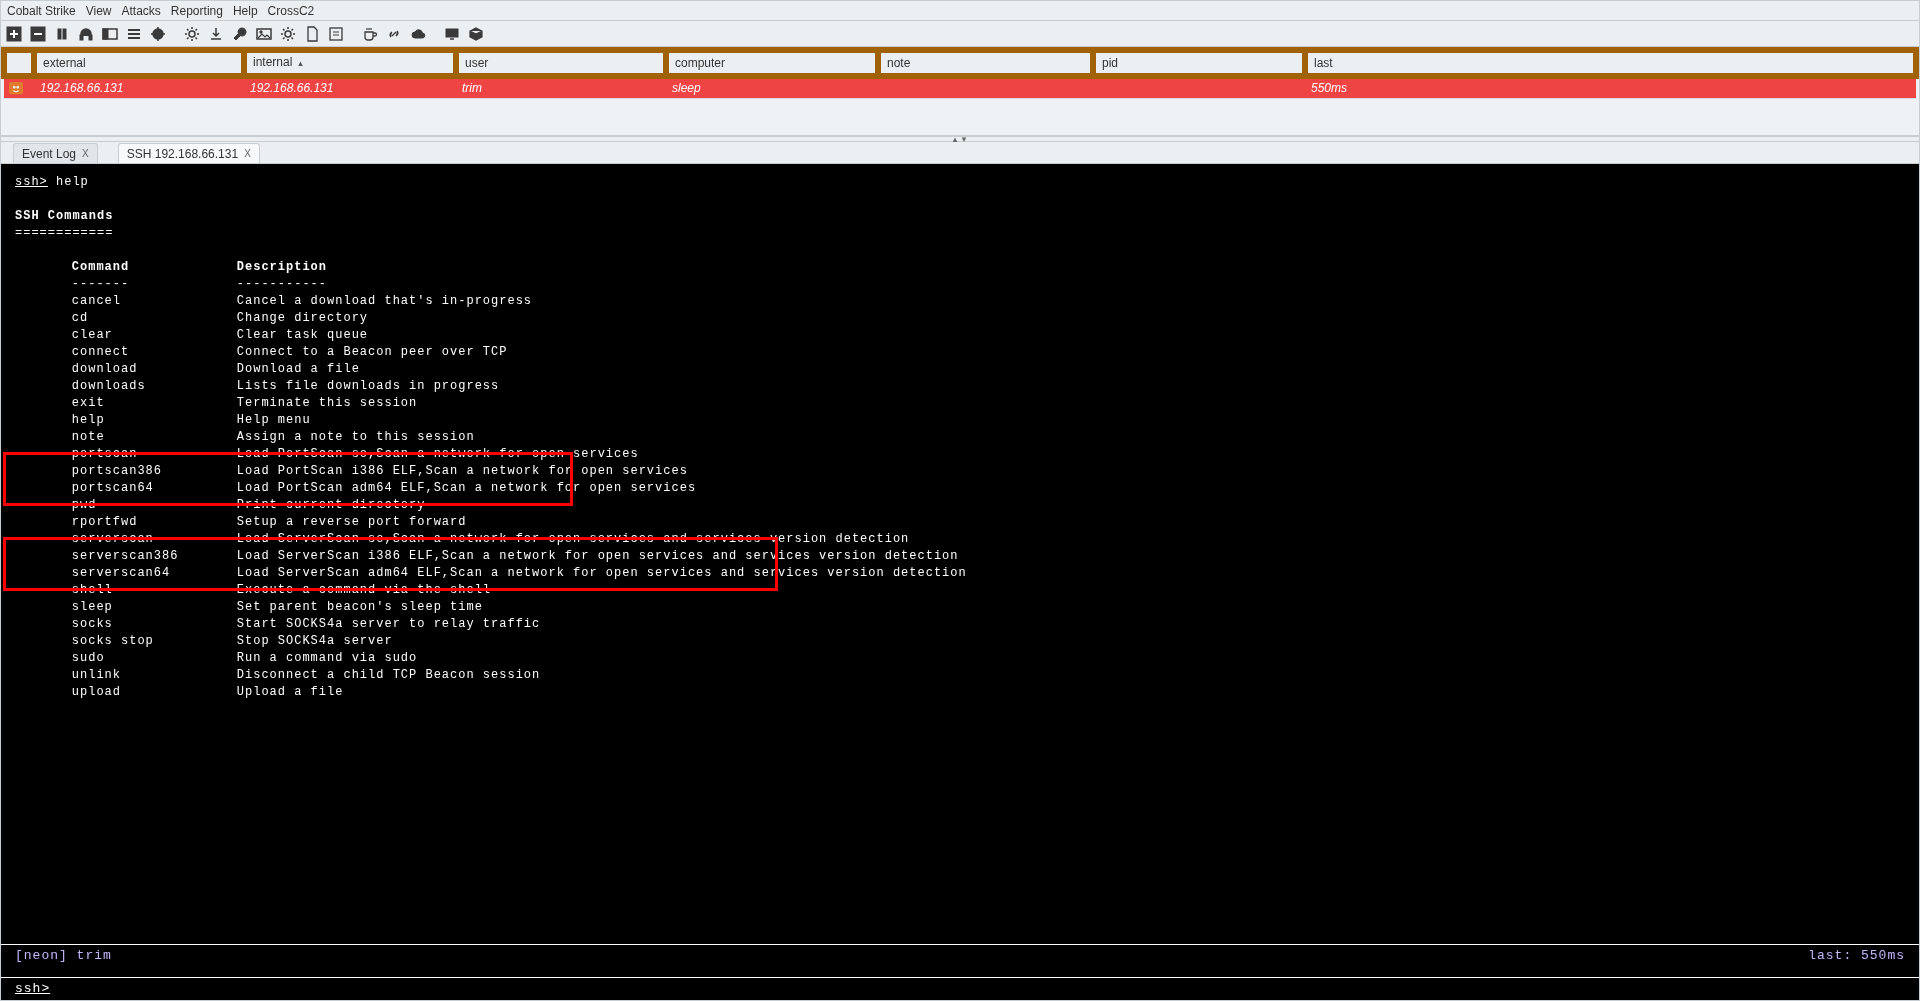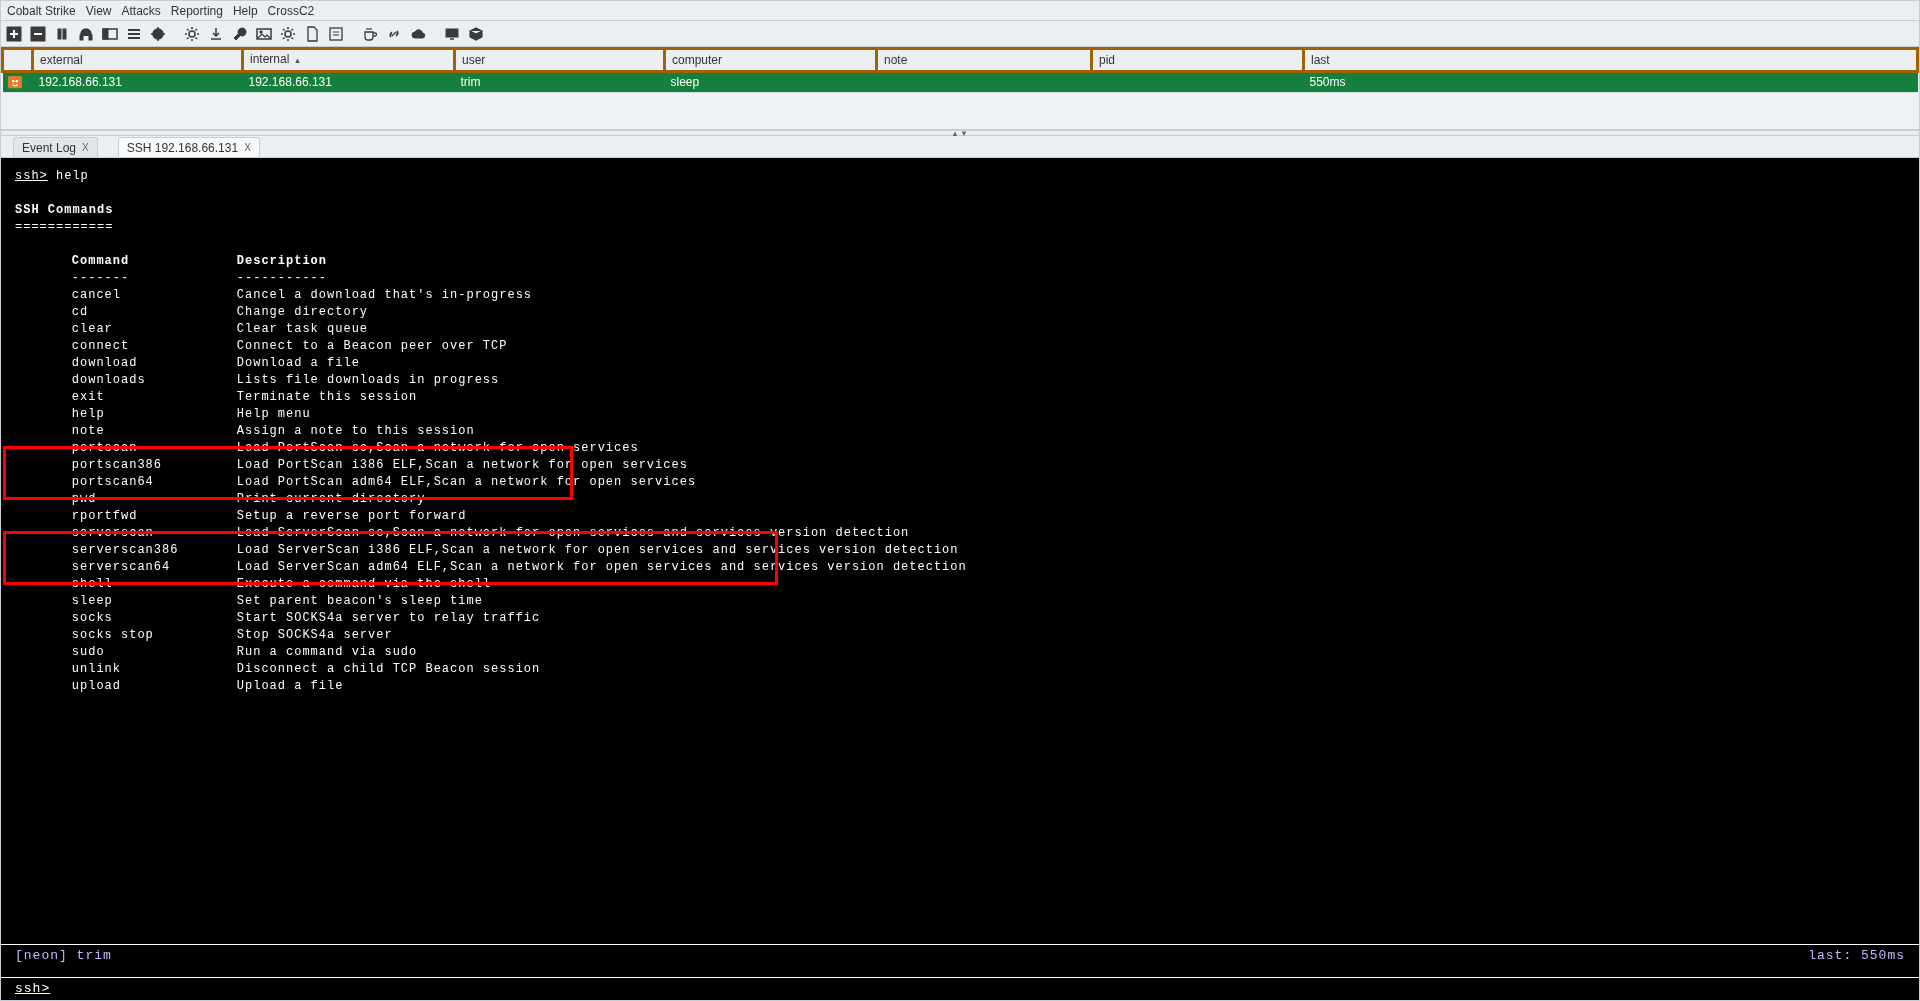--- a/index.html
+++ b/index.html
@@ -10,25 +10,25 @@
   .menubar span { cursor:default; }
 
   
   .toolbar { height:26px; background:#eceff2; border-bottom:1px solid #c6cdd3; display:flex; align-items:center; padding:0 4px; gap:6px; }
   .toolbar .ico { width:18px; height:18px; display:flex; align-items:center; justify-content:center; }
   .toolbar .ico svg { width:16px; height:16px; fill:#3a3a3a; stroke:#3a3a3a; }
 
   
   .beacons { background:#eff2f5; border-bottom:1px solid #c6cdd3; }
   .beacons table { width:100%; border-collapse:collapse; table-layout:fixed; }
-  .beacons th { text-align:left; font-weight:normal; height:19px; line-height:19px; background:#eceff2; border:3px solid #a16207; padding:0 6px; color:#333; position:relative; }
+  .beacons th { text-align:left; font-weight:normal; height:19px; line-height:19px; background:#eceff2; border:6px solid #a16207; padding:0 6px; color:#333; position:relative; }
   .beacons th.sorted::after { content:"▴"; font-size:9px; margin-left:6px; color:#555; }
   .beacons td { height:19px; line-height:19px; padding:0 6px; border-bottom:1px solid #d9dee3; color:#333; }
   .beacons td.iconcell { width:28px; padding:0 4px; }
-  .beacons tr.sel td { background:#15803d; color:#fff; }
+  .beacons tr.sel td { background:#ef4444; color:#fff;font-style:italic; }
   .beacons .pad { height:36px; }
   .splitter { height:6px; background:#eceff2; border-top:1px solid #c6cdd3; border-bottom:1px solid #c6cdd3; display:flex; align-items:center; justify-content:center; color:#666; font-size:9px; letter-spacing:1px; cursor:row-resize; }
 
   
   .tabbar { height:22px; background:#eceff2; border-bottom:1px solid #c6cdd3; display:flex; align-items:flex-end; padding-left:12px; gap:20px; }
   .tab { height:20px; line-height:20px; padding:0 8px; border:1px solid #c6cdd3; border-bottom:none; background:#e2e6ea; border-radius:3px 3px 0 0; color:#333; display:flex; align-items:center; gap:6px; }
   .tab.active { background:#f7f9fb; }
   .tab .x { font-size:10px; color:#666; cursor:pointer; }
 
   

